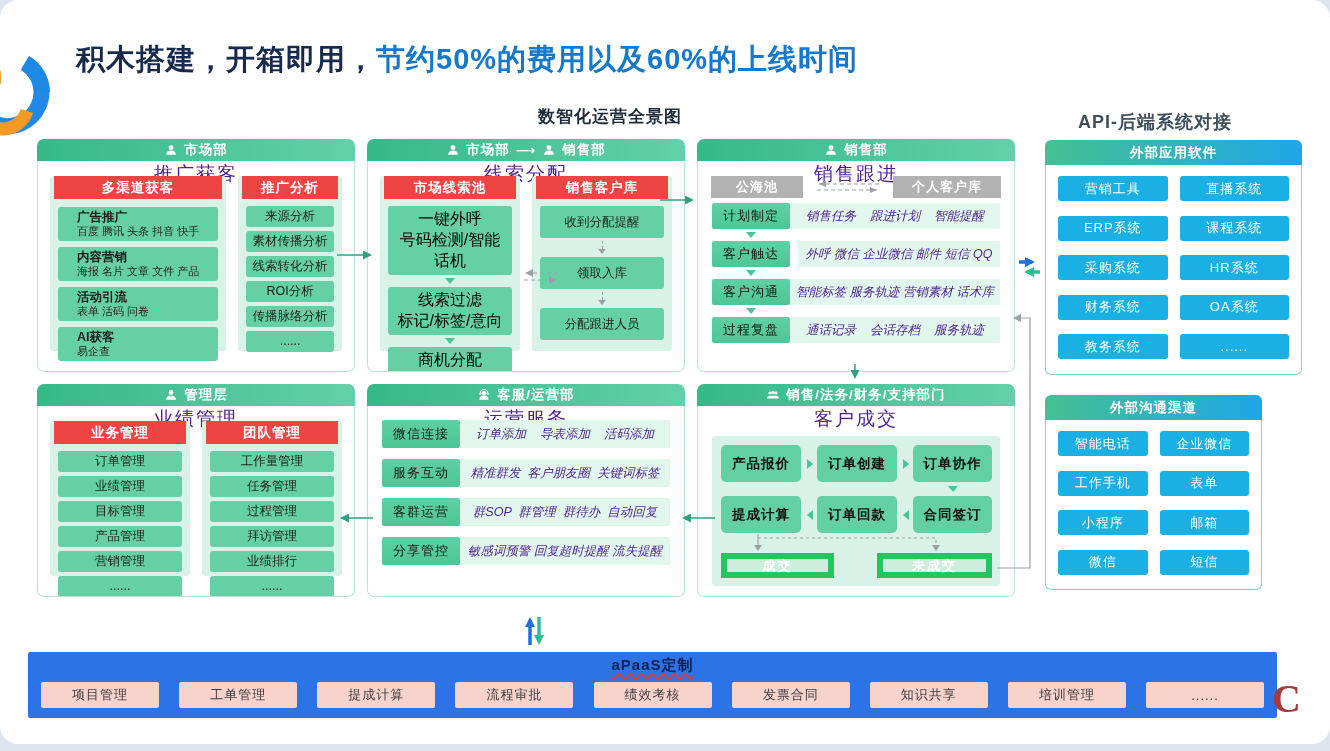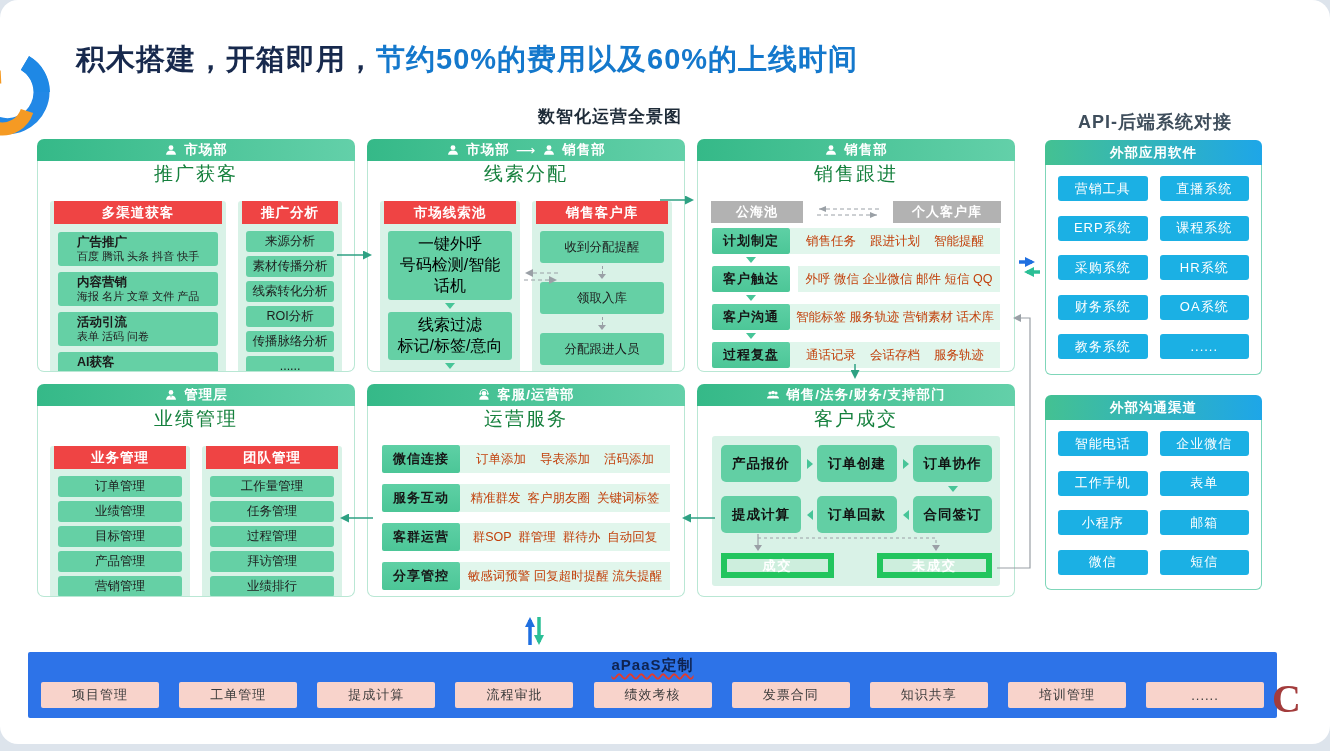--- a/index.html
+++ b/index.html
@@ -19,21 +19,21 @@
   #logo { position:absolute; left:0; top:18px; width:64px; height:120px; }
 
   
   .panel { position:absolute; }
   .p-head { height:22px; border-radius:7px 7px 0 0; background:linear-gradient(90deg,#35b988,#63d0a9);
             display:flex; align-items:center; justify-content:center; gap:6px;
             color:#fff; font-size:13.5px; font-weight:bold; letter-spacing:1px; }
   .p-head svg { width:14px; height:14px; fill:#fff; }
   .p-body { background:#fff; border:1px solid #b9e7d4; border-top:none; border-radius:0 0 7px 7px;
             height:calc(100% - 22px); position:relative; overflow:hidden; }
-  .p-title { height:39px; line-height:25px; text-align:center; font-size:19px; color:#15803d; letter-spacing:2px; }
+  .p-title { height:14px; line-height:25px; text-align:center; font-size:19px; color:#4c1d95; letter-spacing:2px; }
 
   
   .cols { display:flex; gap:12px; padding:1px 12px 8px; height:calc(100% - 26px); }
   .col { flex:1; background:#d9f2e7; border-radius:3px; padding:0 6px 5px; display:flex; flex-direction:column; }
   .col-head { height:23px; line-height:23px; margin:0 -2px 5px; background:#ef4444; color:#fff;
               font-size:13.5px; font-weight:bold; text-align:center; letter-spacing:1px; }
   .gitem { background:#65d0a5; border-radius:3px; margin:3px 2px; padding:2px 19px; }
   .gitem .it { font-size:12.5px; font-weight:bold; color:#1b1b1b; line-height:1.3; }
   .gitem .is { font-size:11px; color:#222; line-height:1.25; white-space:nowrap; }
   .sitem { background:#65d0a5; border-radius:3px; margin:2px 2px; height:21px; line-height:21px;
@@ -47,24 +47,24 @@
   .gap-c { display:flex; justify-content:center; padding:1px 0; }
   .dash-down { display:flex; flex-direction:column; align-items:center; padding:1px 0; }
   .dash-down .dl { width:0; height:8px; border-left:1px dashed #9aa0a6; }
   .dash-down .dh { width:0; height:0; border-left:4px solid transparent; border-right:4px solid transparent; border-top:5px solid #9aa0a6; }
 
   
   .pools { display:flex; align-items:center; justify-content:center; gap:6px; height:24px; margin-bottom:4px; }
   .pool { background:#b2b2b2; color:#fff; font-weight:bold; font-size:13px; height:22px; line-height:22px; text-align:center; letter-spacing:1px; }
   .rows { padding:0 14px; }
   .frow { display:flex; align-items:stretch; }
-  .flabel { width:78px; background:linear-gradient(180deg,#5ed0a5,#4cc697); color:#161616; font-weight:bold;
+  .flabel { width:78px; background:linear-gradient(180deg,#5ed0a5,#4cc697); color:#161616; font-weight:normal;
             font-size:13px; display:flex; align-items:center; justify-content:center; letter-spacing:1px; border-radius:2px; }
   .fbody { flex:1; background:#e1f6ec; display:flex; align-items:center; justify-content:center; }
-  .fbody span { font-size:12.5px; color:#c2410c; white-space:pre; }
+  .fbody span { font-size:12.5px; color:#4c1d95; white-space:pre;font-style:italic; }
   .frow-gap { height:12px; display:flex; align-items:center; }
   .frow-gap .tri-down { margin-left:34px; }
 
   
   .deal-wrap { position:absolute; left:14px; top:30px; width:288px; height:150px; background:#d9f2e7; border-radius:3px; }
   .dbox { position:absolute; height:37px; background:#62cfa4; border-radius:5px; color:#111; font-weight:bold;
           font-size:13.5px; display:flex; align-items:center; justify-content:center; letter-spacing:1px; }
   .obox { position:absolute; height:25px; background:#cdeedd; border:6px solid #22c55e; color:#fff; font-weight:bold;
           font-size:13px; display:flex; align-items:center; justify-content:center; letter-spacing:2px; }
   .dtri { position:absolute; }
@@ -372,21 +372,21 @@
             <path d="M46,115 l-4,-6 h8 z" fill="#9aa0a6"></path>
             <polyline points="46,102 224,102 224,110" fill="none" stroke="#9aa0a6" stroke-width="1" stroke-dasharray="3 3"></polyline>
             <path d="M224,115 l-4,-6 h8 z" fill="#9aa0a6"></path>
           </svg>
           <div class="obox" style="left:9px;top:117px;width:113px;">成交</div>
           <div class="obox" style="left:165px;top:117px;width:115px;">未成交</div>
         </div>
       </div>
     </div>
 
-    <div class="panel" id="p-apps" style="left:1045px;top:140px;width:217px;height:235px;">
+    <div class="panel" id="p-apps" style="left:1045px;top:140px;width:257px;height:235px;">
       <div class="rp-head">外部应用软件</div>
       <div class="rp-body">
         <div class="cyan-btn">营销工具</div>
         <div class="cyan-btn">直播系统</div>
         <div class="cyan-btn">ERP系统</div>
         <div class="cyan-btn">课程系统</div>
         <div class="cyan-btn">采购系统</div>
         <div class="cyan-btn">HR系统</div>
         <div class="cyan-btn">财务系统</div>
         <div class="cyan-btn">OA系统</div>

